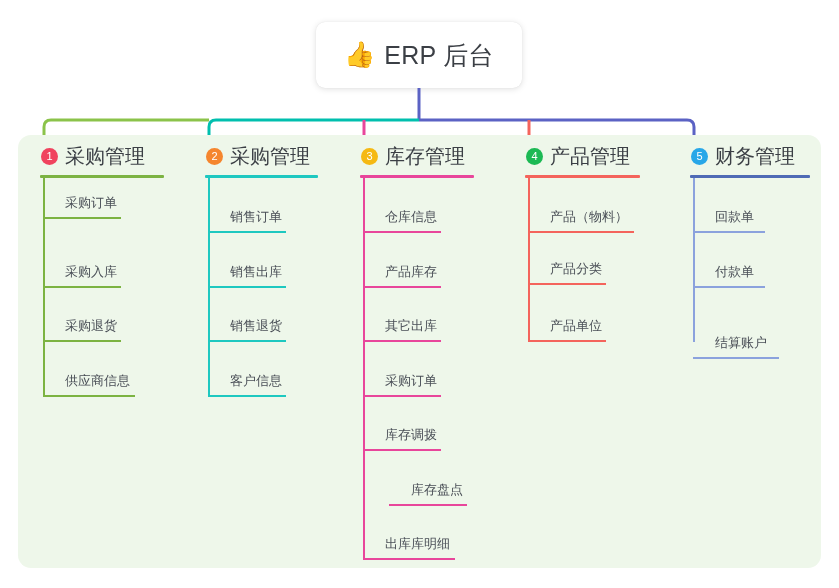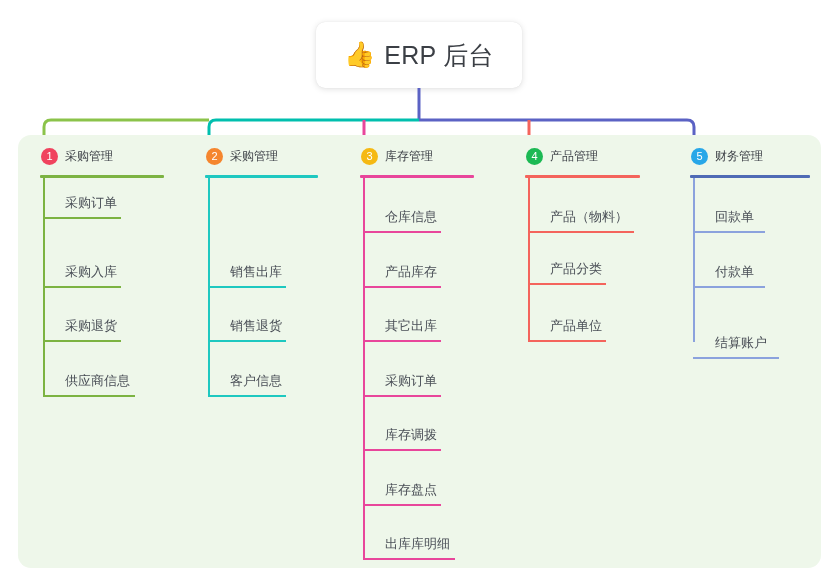--- a/index.html
+++ b/index.html
@@ -102,21 +102,21 @@
     height: 17px;
     border-radius: 50%;
     color: #ffffff;
     font-size: 11px;
     line-height: 17px;
     text-align: center;
     flex: 0 0 auto;
     font-weight: normal;
   }
   .col-title {
-    font-size: 12px;
+    font-size: 20px;
     color: #3b3f45;
     white-space: nowrap;
   }
   .col-rule {
     position: absolute;
     left: 0;
     top: 40px;
     height: 3px;
     border-radius: 1px;
   }
@@ -195,20 +195,24 @@
           <div class="leaf-rule" style="width: 92px; background: rgb(124, 179, 66);"></div>
         </div>
       </div>
       <div class="column col-1" style="left: 187px;">
         <div class="col-head">
           <span class="badge" style="background: rgb(245, 134, 46);">2</span>
           <span class="col-title">采购管理</span>
         </div>
         <div class="col-rule" style="width: 113px; background: rgb(30, 200, 192);"></div>
         <div class="spine" style="height: 218.5px; background: rgb(30, 200, 192);"></div>
+        <div class="leaf" style="top: 58px; width: 82px;">
+          <span class="leaf-label">销售订单</span>
+          <div class="leaf-rule" style="width: 78px; background: rgb(30, 200, 192);"></div>
+        </div>
         <div class="leaf" style="top: 112.5px; width: 82px;">
           <span class="leaf-label">销售出库</span>
           <div class="leaf-rule" style="width: 78px; background: rgb(30, 200, 192);"></div>
         </div>
         <div class="leaf" style="top: 167px; width: 82px;">
           <span class="leaf-label">销售退货</span>
           <div class="leaf-rule" style="width: 78px; background: rgb(30, 200, 192);"></div>
         </div>
         <div class="leaf" style="top: 221.5px; width: 82px; padding-left: 32px;">
           <span class="leaf-label">客户信息</span>
@@ -235,21 +239,21 @@
           <div class="leaf-rule" style="width: 78px; background: rgb(232, 70, 155);"></div>
         </div>
         <div class="leaf" style="top: 221.5px; width: 82px;">
           <span class="leaf-label">采购订单</span>
           <div class="leaf-rule" style="width: 78px; background: rgb(232, 70, 155);"></div>
         </div>
         <div class="leaf" style="top: 276px; width: 82px;">
           <span class="leaf-label">库存调拨</span>
           <div class="leaf-rule" style="width: 78px; background: rgb(232, 70, 155);"></div>
         </div>
-        <div class="leaf" style="top: 330.5px; width: 82px;">
+        <div class="leaf" style="top: 330.5px; width: 82px; margin-left: 26px;">
           <span class="leaf-label">库存盘点</span>
           <div class="leaf-rule" style="width: 78px; background: rgb(232, 70, 155);"></div>
         </div>
         <div class="leaf" style="top: 385px; width: 96px;">
           <span class="leaf-label">出库库明细</span>
           <div class="leaf-rule" style="width: 92px; background: rgb(232, 70, 155);"></div>
         </div>
       </div>
       <div class="column col-3" style="left: 507px;">
         <div class="col-head">

